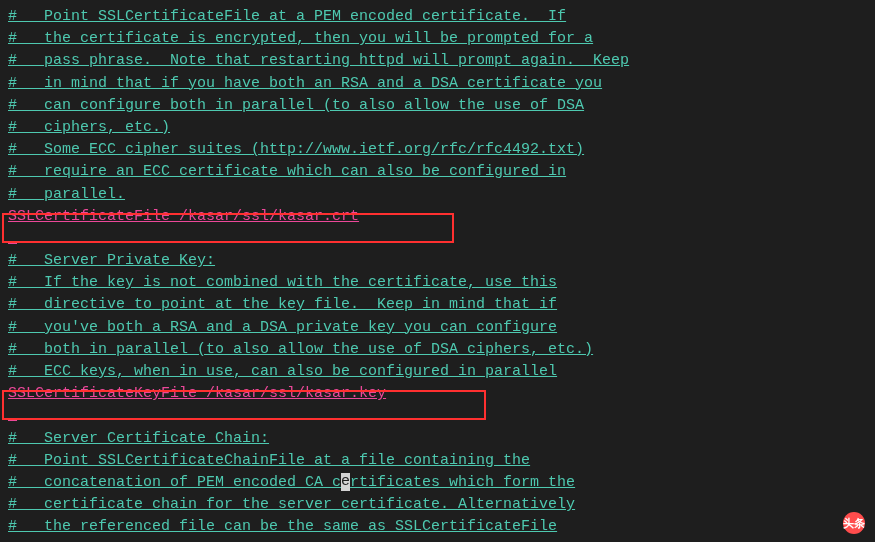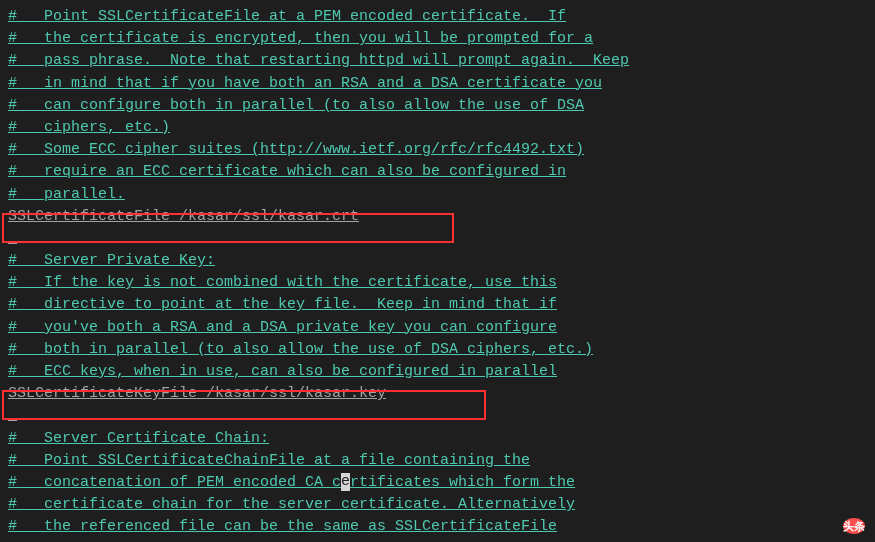--- a/index.html
+++ b/index.html
@@ -21,21 +21,21 @@
   }
   .line {
     display: block;
     min-height: 1.48em;
     text-decoration: underline;
   }
   .comment {
     color: #4ec9b0;
   }
   .plain {
-    color: #a3a3a3;
+    color: #ec4899;
   }
   .hl-box {
     position: absolute;
     border: 2px solid #ff3030;
     pointer-events: none;
   }
   .hl1 {
     left: 2px;
     top: 213px;
     width: 448px;
@@ -64,21 +64,21 @@
     display: flex;
     align-items: center;
     gap: 6px;
     font-family: -apple-system, "Segoe UI", sans-serif;
     font-size: 15px;
     color: #ffffff;
     pointer-events: none;
   }
   .watermark-icon {
     width: 22px;
-    height: 16px;
+    height: 22px;
     border-radius: 50%;
     background: #ff4d4d;
     color: #fff;
     font-size: 11px;
     font-weight: bold;
     display: flex;
     align-items: center;
     justify-content: center;
   }
 </style>

